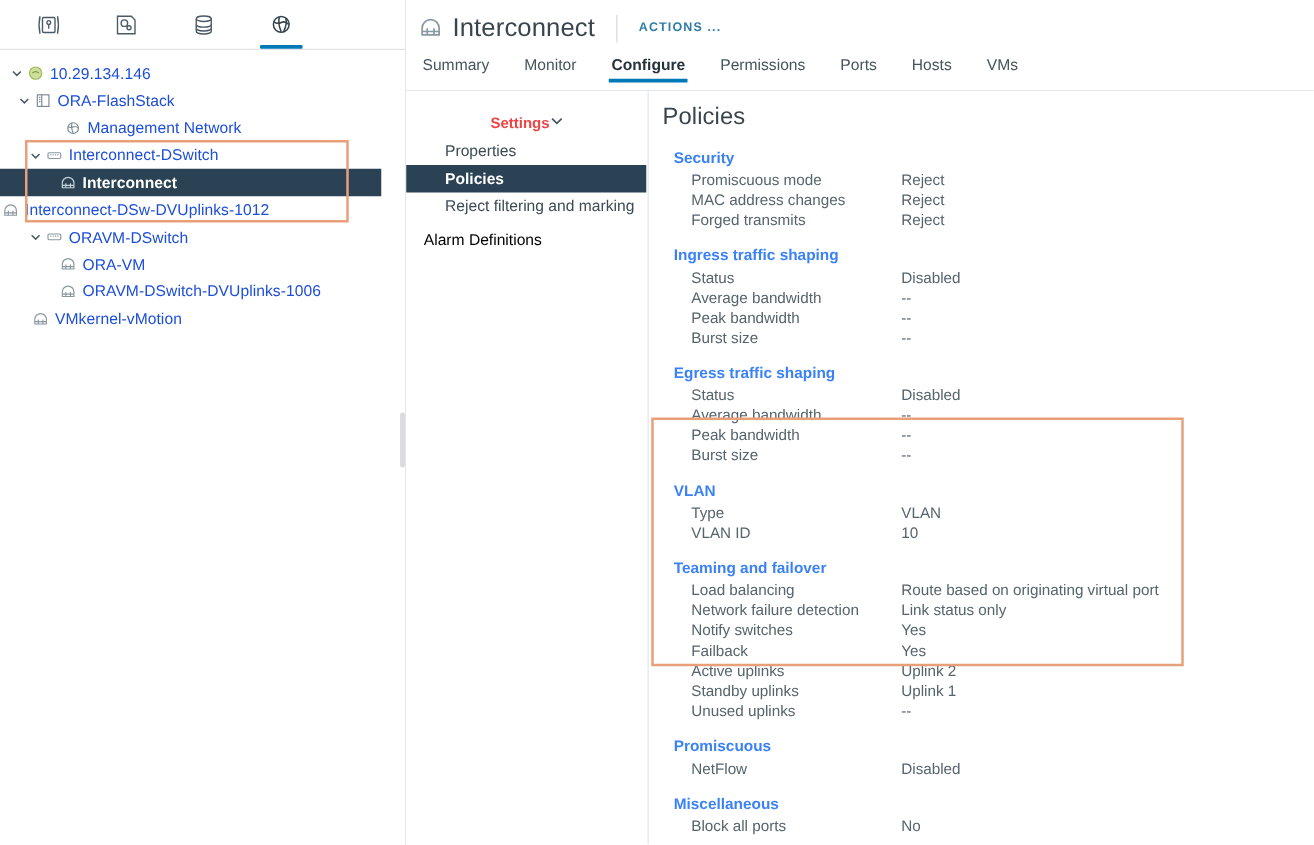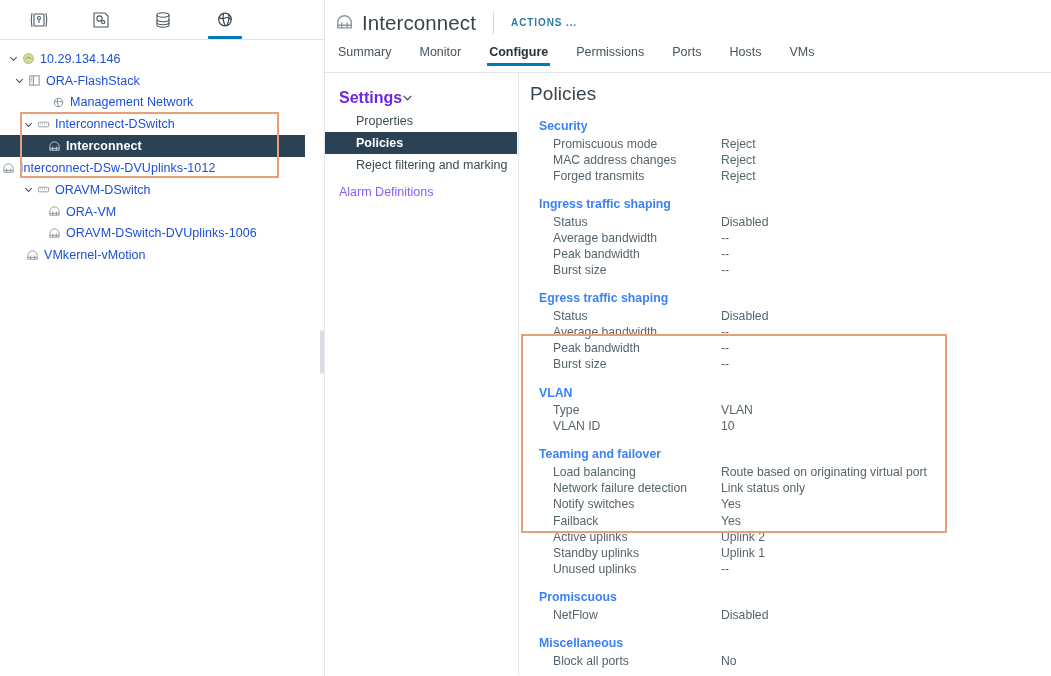--- a/index.html
+++ b/index.html
@@ -183,26 +183,26 @@
   #settings-nav {
     width: 194px;
     flex: 0 0 194px;
     padding-top: 13px;
     border-right: 1px solid #e4e7ea;
     background: #fff;
   }
   .snav-group {
     display: flex;
     align-items: center;
-    justify-content: flex-start;
+    justify-content: center;
     padding: 0 14px 0 14px;
     height: 24px;
-    font-size: 16px;
+    font-size: 12px;
     font-weight: bold;
-    color: #6d28d9;
+    color: #ef4444;
     cursor: pointer;
   }
   .snav-item {
     height: 22px;
     display: flex;
     align-items: center;
     padding-left: 31px;
     font-size: 12.5px;
     color: #3c4b55;
     cursor: pointer;
@@ -212,21 +212,21 @@
     background: #2b4254;
     color: #ffffff;
     font-weight: bold;
   }
   .snav-root {
     height: 24px;
     display: flex;
     align-items: center;
     padding-left: 14px;
     font-size: 12.5px;
-    color: #8b5cf6;
+    color: #000000;
     cursor: pointer;
   }
   .snav-gap { height: 4px; }
 
   
   #policies {
     flex: 1 1 auto;
     position: relative;
     padding: 10px 0 0 11px;
     overflow: hidden;

